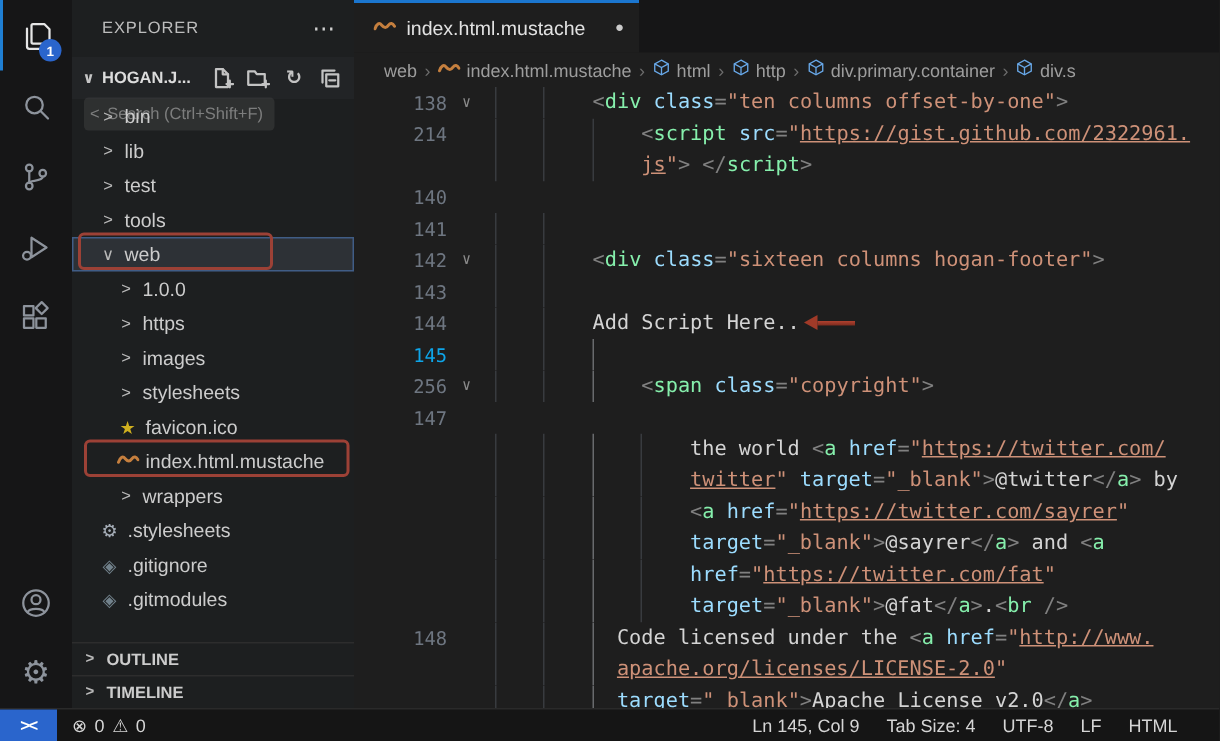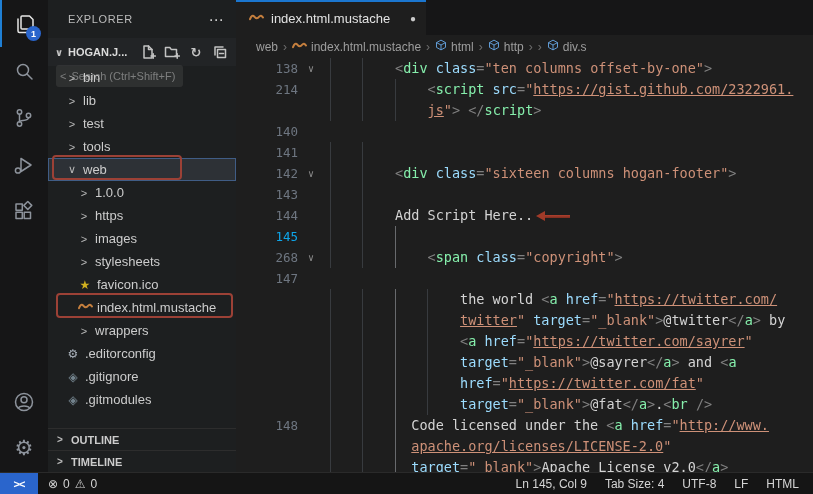--- a/index.html
+++ b/index.html
@@ -70,21 +70,21 @@
   .red-arrow::before{content:"";position:absolute;left:-9px;top:-4px;width:0;height:0;
     border:5.5px solid transparent;border-right:9px solid #a03a28;border-left:0}
 
   
   .status{height:22px;background:#151515;border-top:1px solid #2a2a2a;display:flex;align-items:center;
     font-size:12px;color:#d5d5d5;flex:none}
   .remote{width:38px;height:21px;background:#2a65cc;color:#fff;display:flex;align-items:center;
     justify-content:center;font-size:11px;font-weight:700;letter-spacing:-1px;cursor:pointer}
   .problems{display:flex;align-items:center;gap:5px;padding-left:10px;cursor:pointer}
   .prob-ico{font-size:12px}
-  .status-right{margin-left:auto;display:flex;gap:18px;padding-right:14px}
+  .status-right{margin-left:auto;display:flex;gap:18px;padding-right:28px}
   .status-right .st{cursor:pointer;white-space:nowrap}
 </style>
 </head>
 <body>
 
 <div class="root">
   <div class="main">
 
     <div class="activity" id="activity-bar">
         <div class="ab-cell active">
@@ -220,21 +220,21 @@
                 <path d="M1 7.2 Q3 1.8 5.5 4.8 T10 4.8 Q12 2.2 14 5.5" stroke="#c57f3e" stroke-width="2" stroke-linecap="round"></path>
               </svg></span>
             <span>index.html.mustache</span>
           </div>
           <div class="tree-row lvl1">
             <span class="chev">&gt;</span>
             <span>wrappers</span>
           </div>
           <div class="tree-row">
             <span class="ficon"><span style="color:#a8b0ba;font-size:12px;font-family:'DejaVu Sans',sans-serif">⚙</span></span>
-            <span>.editorconfig</span>
+            <span>.stylesheets</span>
           </div>
           <div class="tree-row">
             <span class="ficon"><span style="color:#72828c;font-size:12px;font-family:'DejaVu Sans',sans-serif">◈</span></span>
             <span>.gitignore</span>
           </div>
           <div class="tree-row">
             <span class="ficon"><span style="color:#72828c;font-size:12px;font-family:'DejaVu Sans',sans-serif">◈</span></span>
             <span>.gitmodules</span>
           </div>
           <div class="tree-row partial">
@@ -287,26 +287,33 @@
           </span>
           <span class="bc-sep">›</span>
           <span class="bc-item">
             <span><svg width="12" height="12" viewBox="0 0 16 16" fill="none" stroke="#68a8e8" stroke-width="1.2">
                 <path d="M8 1.5 14 4.8v6.4L8 14.5 2 11.2V4.8Z"></path>
                 <path d="M2 4.8 8 8l6-3.2M8 8v6.5"></path>
               </svg></span>
             <span>http</span>
           </span>
           <span class="bc-sep">›</span>
-          <span class="bc-sep">›</span>
           <span class="bc-item">
             <span><svg width="12" height="12" viewBox="0 0 16 16" fill="none" stroke="#68a8e8" stroke-width="1.2">
                 <path d="M8 1.5 14 4.8v6.4L8 14.5 2 11.2V4.8Z"></path>
                 <path d="M2 4.8 8 8l6-3.2M8 8v6.5"></path>
               </svg></span>
+            <span>div.primary.container</span>
+          </span>
+          <span class="bc-sep">›</span>
+          <span class="bc-item">
+            <span><svg width="12" height="12" viewBox="0 0 16 16" fill="none" stroke="#68a8e8" stroke-width="1.2">
+                <path d="M8 1.5 14 4.8v6.4L8 14.5 2 11.2V4.8Z"></path>
+                <path d="M2 4.8 8 8l6-3.2M8 8v6.5"></path>
+              </svg></span>
             <span>div.s</span>
           </span>
         </div>
       <div class="code" id="code-lines">
           <div class="code-row">
             <div class="ln">138</div>
             <div class="fold">∨</div>
             <div class="code-pre"><div class="guide" style="left: 6px;"></div><div class="guide" style="left: 38.4px;"></div><span><span class="tok-txt">        </span><span class="tok-p">&lt;</span><span class="tok-tag">div</span><span class="tok-txt"> </span><span class="tok-attr">class</span><span class="tok-p">=</span><span class="tok-str">"ten columns offset-by-one"</span><span class="tok-p">&gt;</span></span></div>
           </div>
           <div class="code-row">
@@ -342,21 +349,21 @@
             <div class="ln">144</div>
             <div class="fold"></div>
             <div class="code-pre"><div class="guide" style="left: 6px;"></div><div class="guide" style="left: 38.4px;"></div><span><span class="tok-txt">        </span><span class="tok-txt">Add Script Here..</span></span><span class="red-arrow"></span></div>
           </div>
           <div class="code-row">
             <div class="ln active">145</div>
             <div class="fold"></div>
             <div class="code-pre"><div class="guide" style="left: 6px;"></div><div class="guide" style="left: 38.4px;"></div><div class="guide bright" style="left: 70.8px;"></div><span><span class="tok-txt"></span></span></div>
           </div>
           <div class="code-row">
-            <div class="ln">268</div>
+            <div class="ln">256</div>
             <div class="fold">∨</div>
             <div class="code-pre"><div class="guide" style="left: 6px;"></div><div class="guide" style="left: 38.4px;"></div><div class="guide bright" style="left: 70.8px;"></div><span><span class="tok-txt">            </span><span class="tok-p">&lt;</span><span class="tok-tag">span</span><span class="tok-txt"> </span><span class="tok-attr">class</span><span class="tok-p">=</span><span class="tok-str">"copyright"</span><span class="tok-p">&gt;</span></span></div>
           </div>
           <div class="code-row">
             <div class="ln">147</div>
             <div class="fold"></div>
           </div>
           <div class="code-row">
             <div class="ln"></div>
             <div class="fold"></div>

